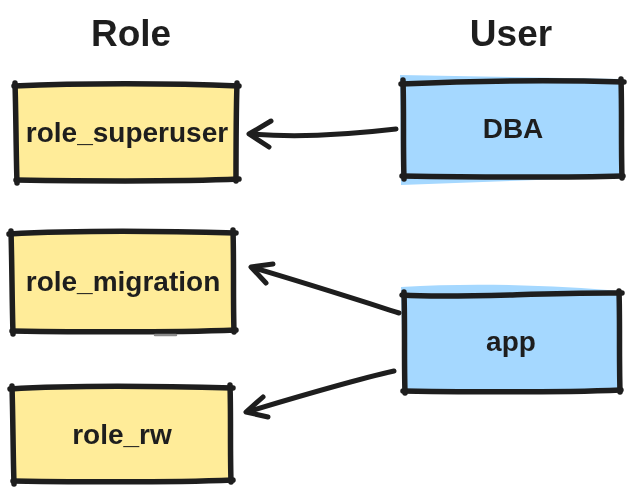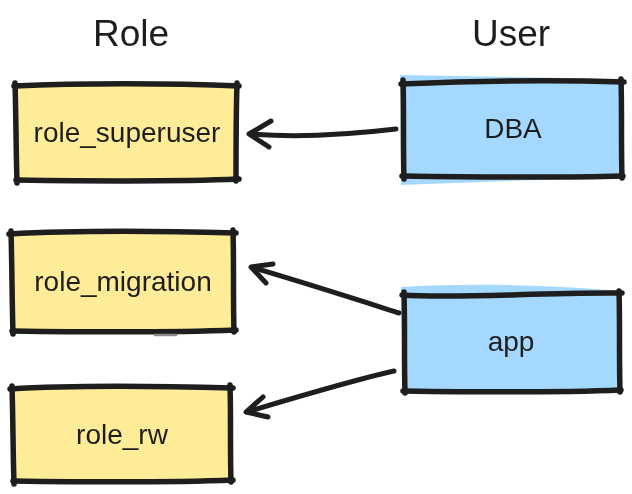--- a/index.html
+++ b/index.html
@@ -8,20 +8,21 @@
     width: 632px;
     height: 494px;
     background: var(--background, #ffffff);
     overflow: hidden;
     font-family: "Liberation Sans", sans-serif;
   }
   .stage {
     position: relative;
     width: 632px;
     height: 494px;
+    font-weight: bold;
   }
   svg { display: block; }
   .col-title {
     font-family: "Liberation Sans", sans-serif;
     font-size: 37px;
     fill: var(--stroke, #1e1e1e);
   }
   .node-label {
     font-family: "Liberation Sans", sans-serif;
     font-size: 28px;

